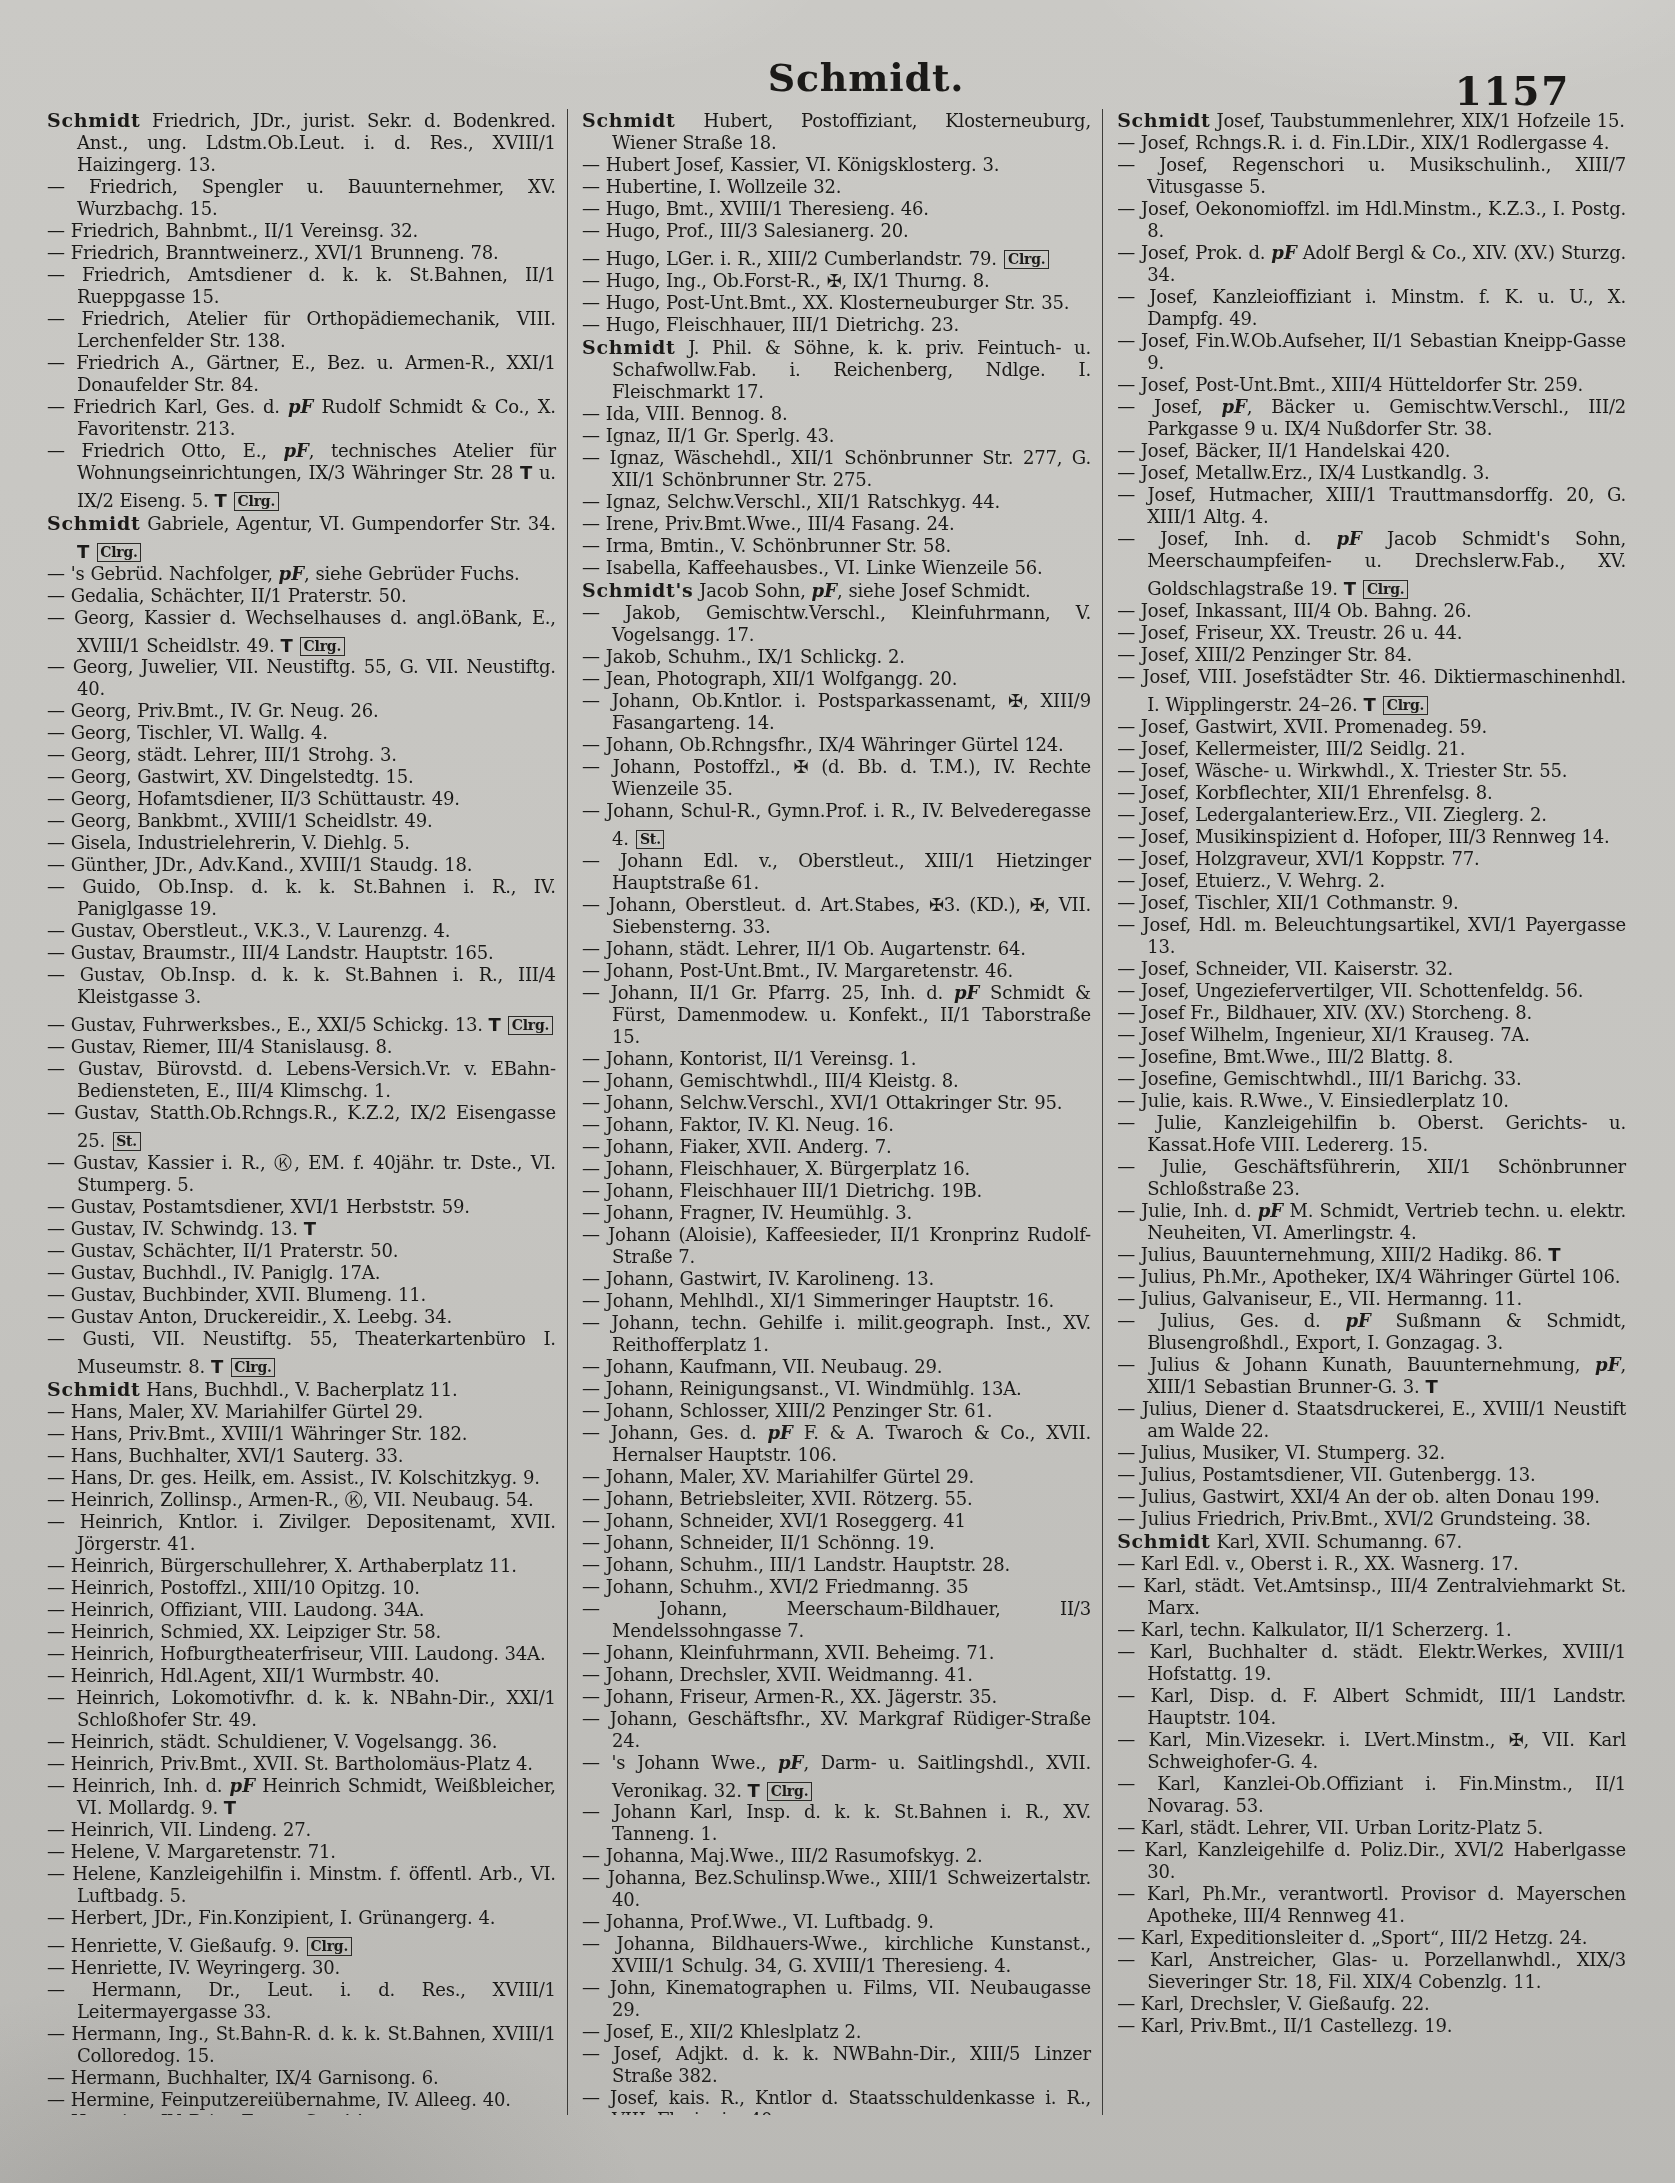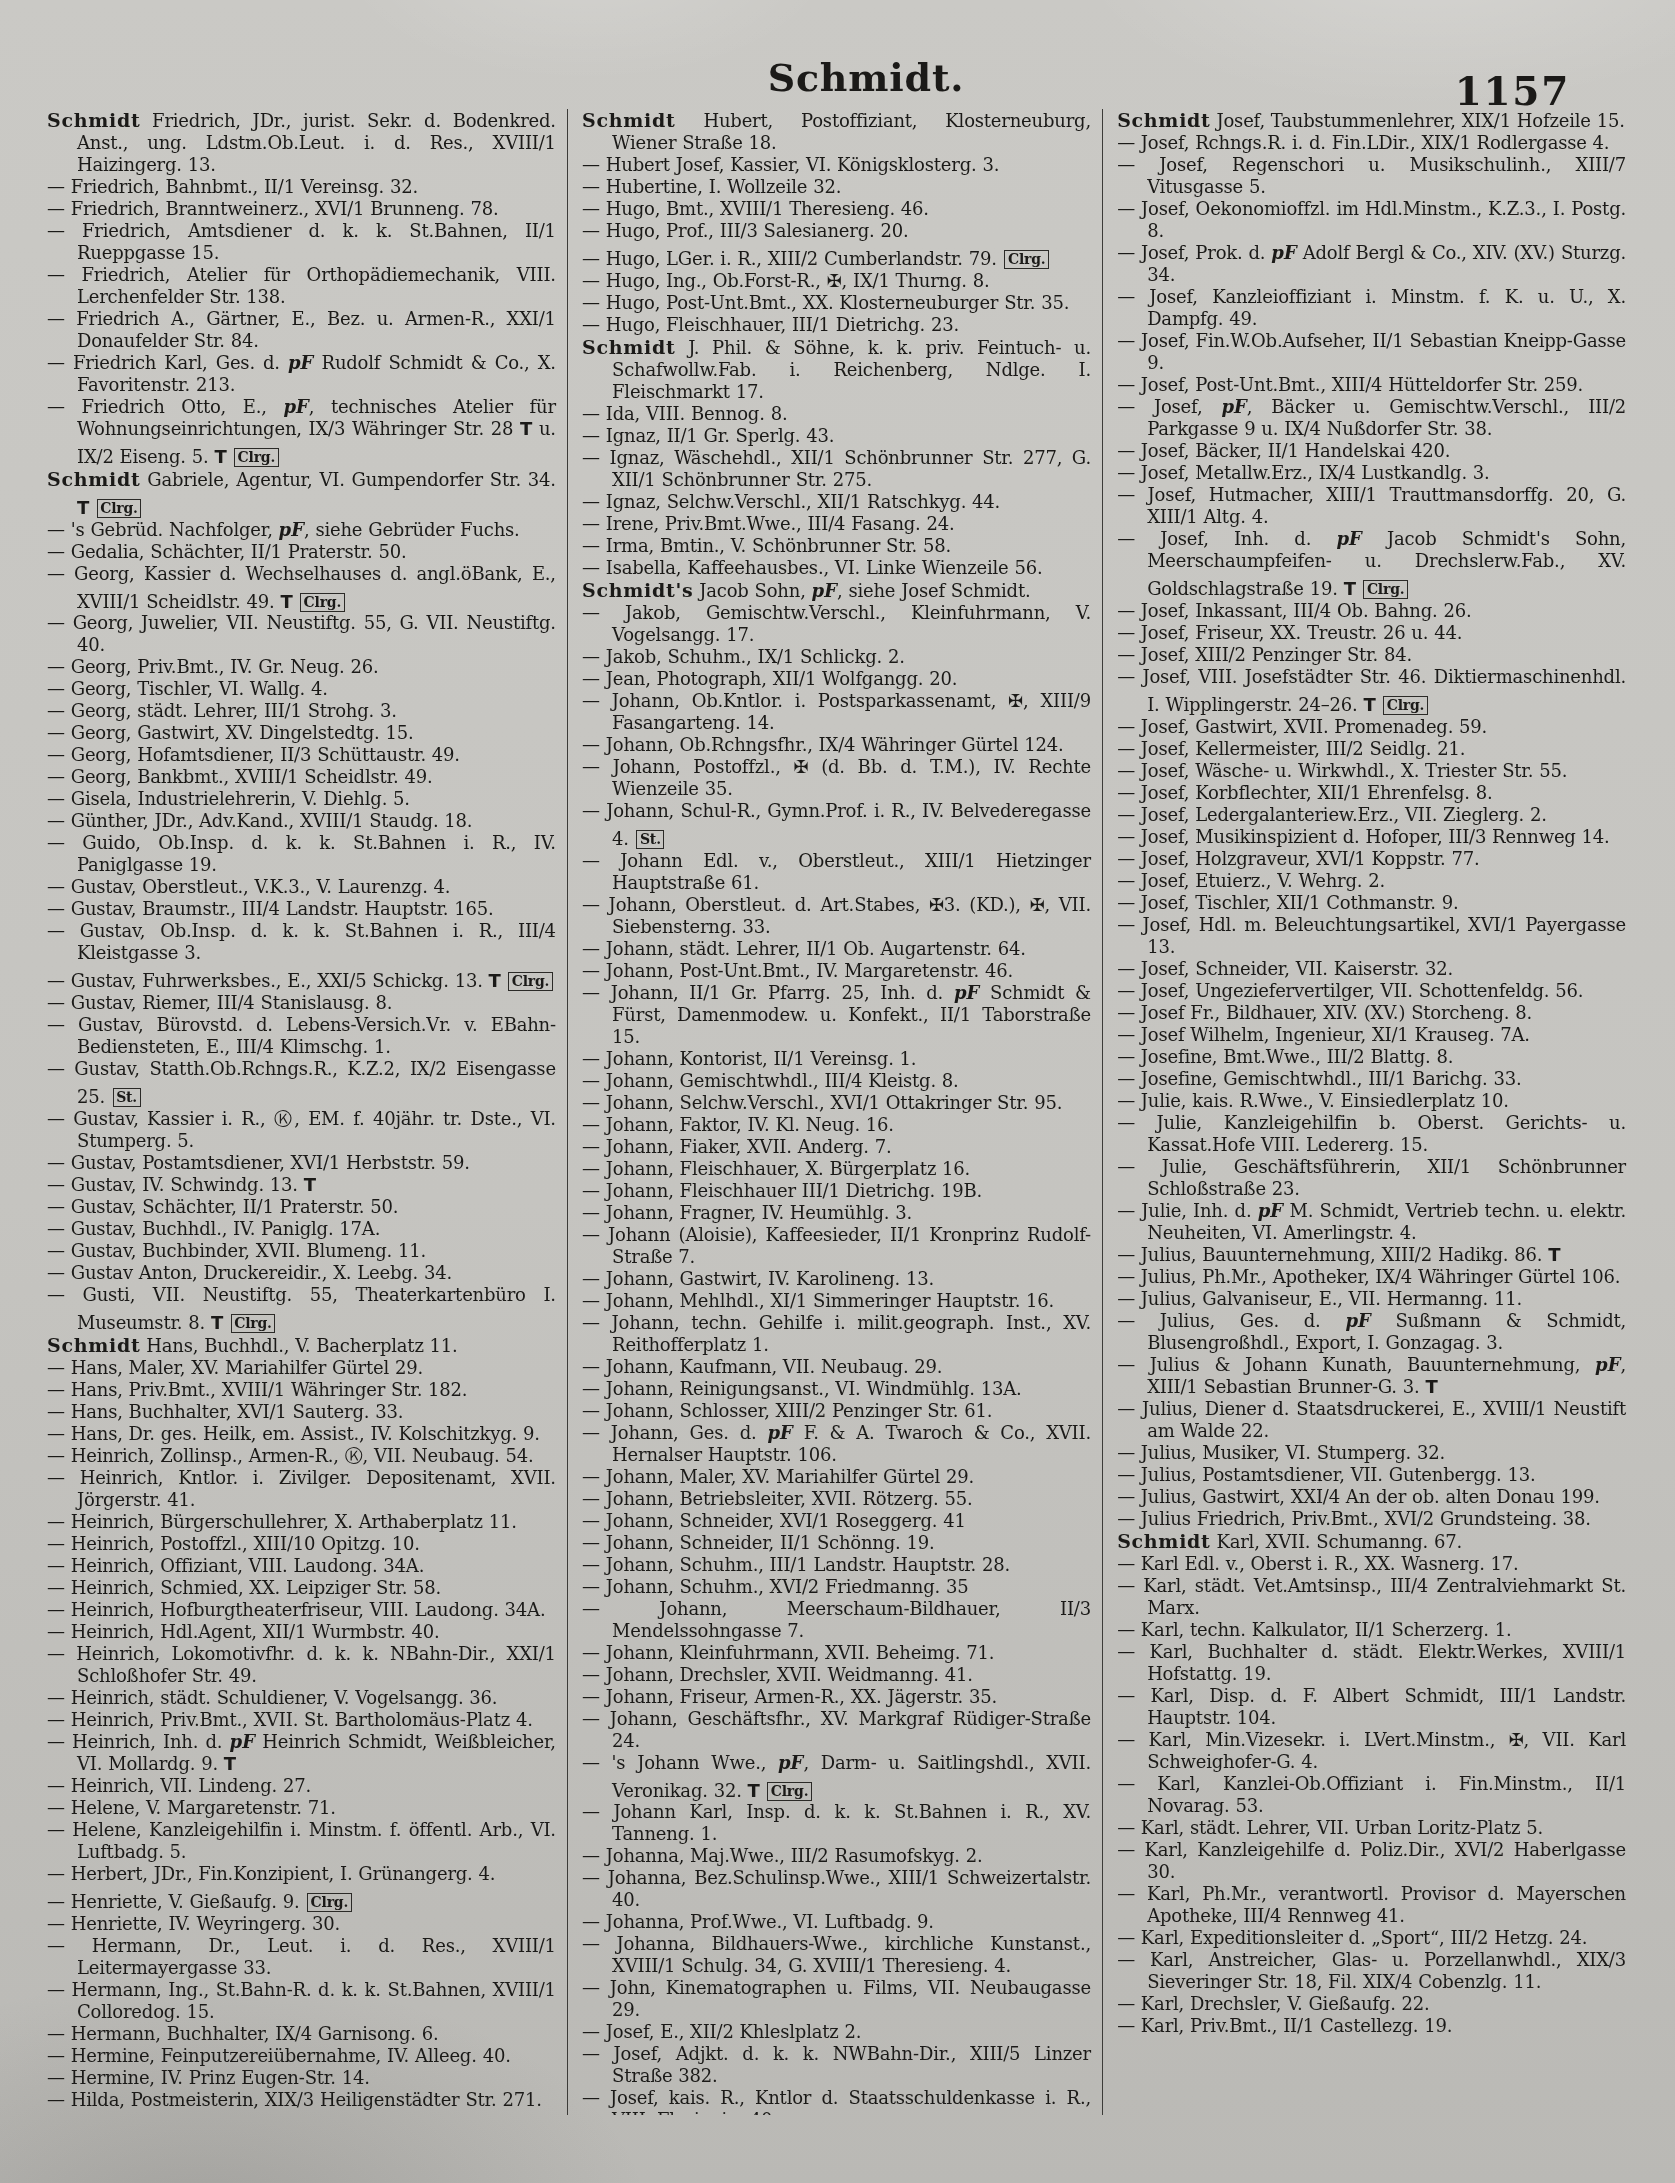--- a/index.html
+++ b/index.html
@@ -51,20 +51,21 @@
 <body>
 
 <div class="page">
   <div class="header">
     <div class="running-title">Schmidt.</div>
     <div class="page-number">1157</div>
   </div>
   <div class="columns">
     <div class="col rule-right">
         <div class="entry"><b class="lead">Schmidt</b> Friedrich, JDr., jurist. Sekr. d. Bodenkred. Anst., ung. Ldstm.Ob.Leut. i. d. Res., XVIII/1 Haizingerg. 13.</div>
+        <div class="entry">—&nbsp;Friedrich, Spengler u. Bauunternehmer, XV. Wurzbachg. 15.</div>
         <div class="entry">—&nbsp;Friedrich, Bahnbmt., II/1 Vereinsg. 32.</div>
         <div class="entry">—&nbsp;Friedrich, Branntweinerz., XVI/1 Brunneng. 78.</div>
         <div class="entry">—&nbsp;Friedrich, Amtsdiener d. k. k. St.Bahnen, II/1 Rueppgasse 15.</div>
         <div class="entry">—&nbsp;Friedrich, Atelier für Orthopädiemechanik, VIII. Lerchenfelder Str. 138.</div>
         <div class="entry">—&nbsp;Friedrich A., Gärtner, E., Bez. u. Armen-R., XXI/1 Donaufelder Str. 84.</div>
         <div class="entry">—&nbsp;Friedrich Karl, Ges. d. <span class="pf">pF</span> Rudolf Schmidt &amp; Co., X. Favoritenstr. 213.</div>
         <div class="entry">—&nbsp;Friedrich Otto, E., <span class="pf">pF</span>, technisches Atelier für Wohnungseinrichtungen, IX/3 Währinger Str. 28 <span class="tel">T</span> u. IX/2 Eiseng. 5. <span class="tel">T</span> <span class="boxed">Clrg.</span></div>
         <div class="entry"><b class="lead">Schmidt</b> Gabriele, Agentur, VI. Gumpendorfer Str. 34. <span class="tel">T</span> <span class="boxed">Clrg.</span></div>
         <div class="entry">—&nbsp;'s Gebrüd. Nachfolger, <span class="pf">pF</span>, siehe Gebrüder Fuchs.</div>
         <div class="entry">—&nbsp;Gedalia, Schächter, II/1 Praterstr. 50.</div>

